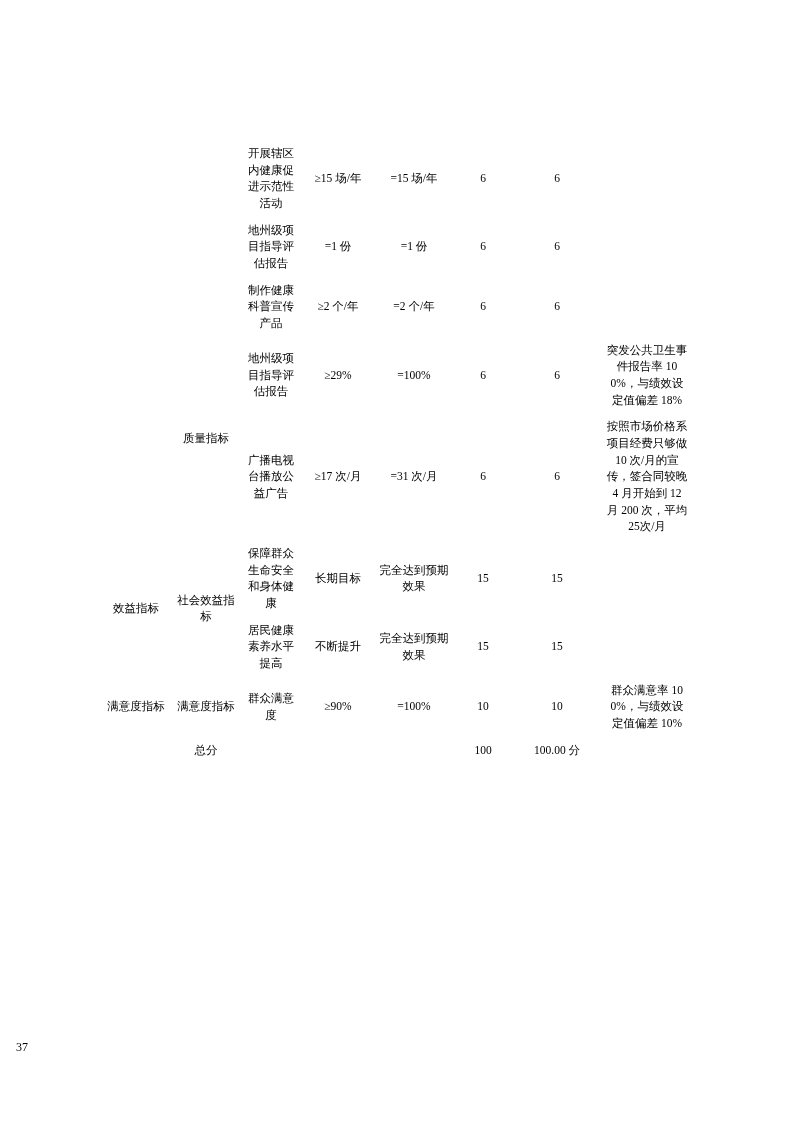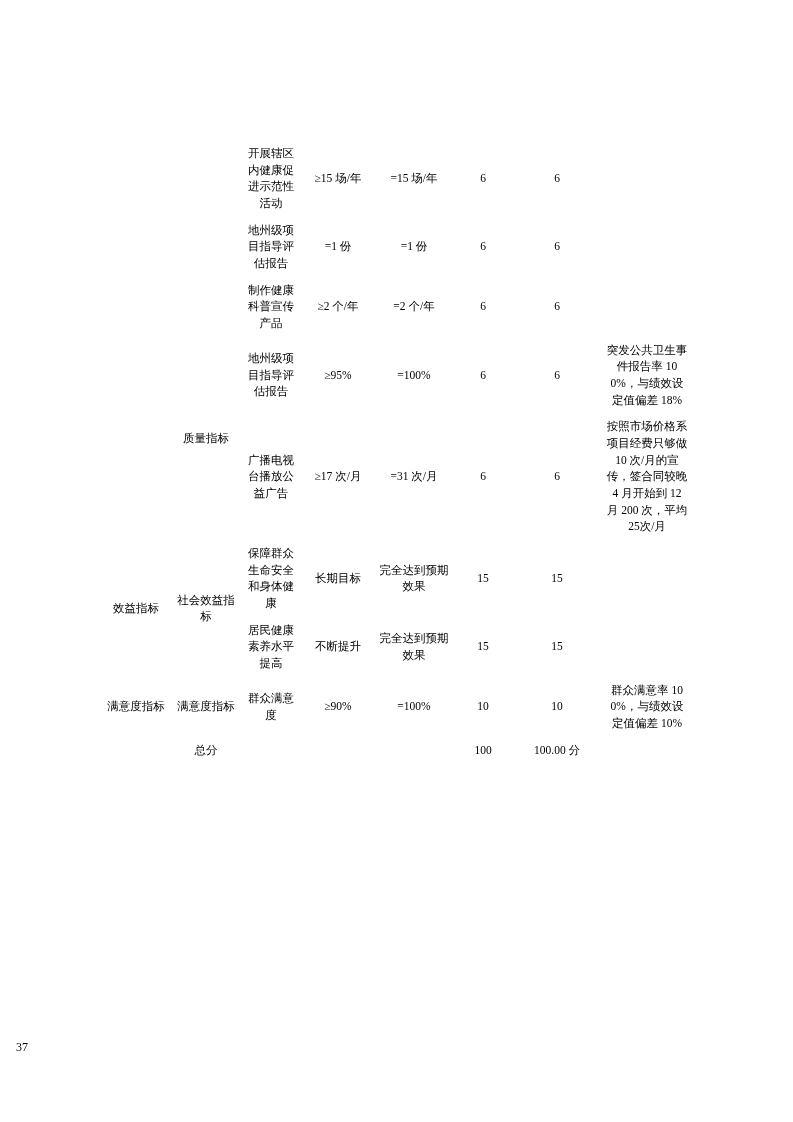--- a/index.html
+++ b/index.html
@@ -117,21 +117,21 @@
         <td class="rule-thin">=2 个/年</td>
         <td class="rule-thin">6</td>
         <td class="rule-thin">6</td>
         <td class="rule-thin"></td>
       </tr>
 
       <tr>
         <td></td>
         <td class="rule-thin" rowspan="2">质量指标</td>
         <td class="rule-thin">地州级项目指导评估报告</td>
-        <td class="rule-thin">≥95%</td>
+        <td class="rule-thin">≥29%</td>
         <td class="rule-thin">=100%</td>
         <td class="rule-thin">6</td>
         <td class="rule-thin">6</td>
         <td class="rule-thin">突发公共卫生事件报告率 100%，与绩效设定值偏差 18%</td>
       </tr>
 
       <tr>
         <td></td>
         <td class="rule-thin">广播电视台播放公益广告</td>
         <td class="rule-thin">≥17 次/月</td>

